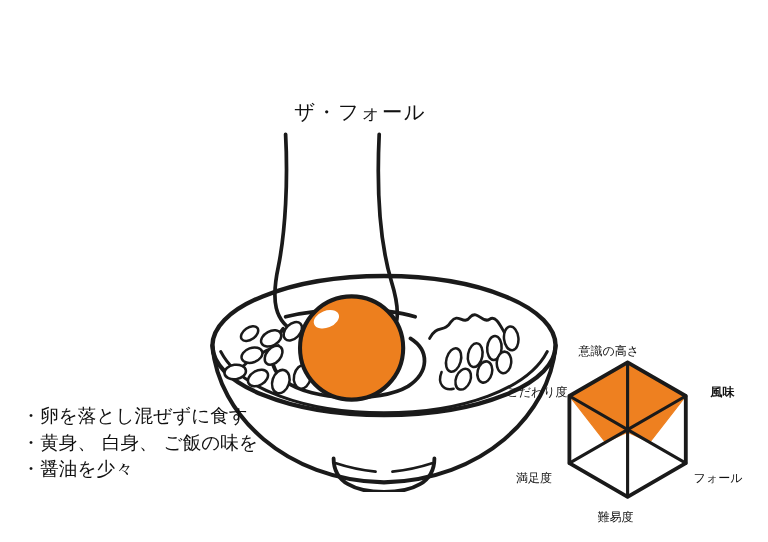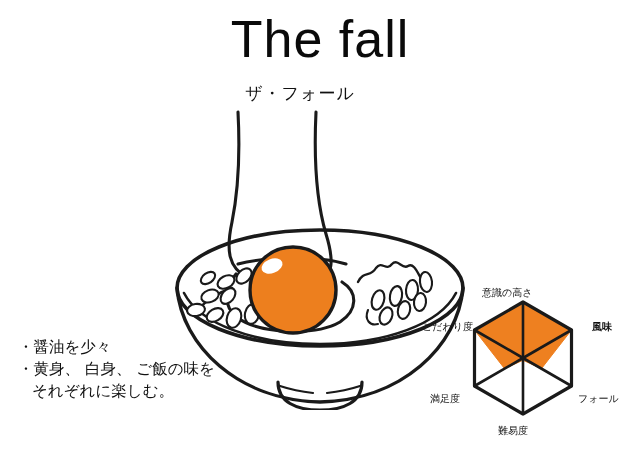--- a/index.html
+++ b/index.html
@@ -87,21 +87,20 @@
   #lbl-lr     { left: 158px; top: 112px; }
   #lbl-bot    { left: 78px;  top: 144px; }
   #lbl-ll     { left: 10px;  top: 112px; text-align: right; }
   #lbl-ul     { left: 2px;   top: 40px; }
 </style>
 </head>
 <body>
 
 <div id="page">
 
-  <div id="title">The fall</div>
   <div id="subtitle">ザ・フォール</div>
 
   <svg id="illustration" viewBox="0 0 400 300">
     <g fill="none" stroke="#1a1a1a" stroke-linecap="round" stroke-linejoin="round">
 
       <path d="M118 2 C 120 40, 118 82, 112 112 C 106 140, 108 158, 128 168" stroke-width="3.1" fill="none"></path>
       <path d="M196 2 C 194 44, 196 90, 206 124 C 214 150, 214 166, 196 176" stroke-width="3.1" fill="none"></path>
 
       <path d="M116 164 C 104 178, 102 196, 118 208 C 140 224, 196 226, 220 212
                C 238 200, 238 182, 222 172" stroke-width="3.1" fill="#ffffff"></path>
@@ -144,23 +143,23 @@
         <ellipse cx="300" cy="192" rx="6" ry="9" transform="rotate(6 300 192)"></ellipse>
         <path d="M248 200 C 244 210, 250 216, 258 214" stroke-width="2.1" fill="none"></path>
       </g>
 
       <circle cx="173" cy="180" r="43" fill="#ed7f1e" stroke="#1a1a1a" stroke-width="3.4"></circle>
       <ellipse cx="152" cy="156" rx="11" ry="7" transform="rotate(-22 152 156)" fill="#ffffff" stroke="none"></ellipse>
     </g>
   </svg>
 
   <div id="bullets">
+    <div class="line">・卵を落とし混ぜずに食す</div>
+    <div class="line">・黄身、 白身、 ご飯の味を</div>
     <div class="line">・醤油を少々</div>
-    <div class="line">・黄身、 白身、 ご飯の味を</div>
-    <div class="line indent">それぞれに楽しむ。</div>
   </div>
 
   <div id="radar">
     <svg viewBox="0 0 220 172" width="220" height="172">
 
       <polygon id="radar-poly" points="103.00,22.00 151.50,50.00 121.43,88.64 103.00,80.24 84.57,88.64 54.50,50.00" fill="#ee8020" stroke="#ee8020" stroke-width="1"></polygon>
 
       <polygon id="radar-hex" points="103.00,22.00 151.50,50.00 151.50,106.00 103.00,134.00 54.50,106.00 54.50,50.00" fill="none" stroke="#1a1a1a" stroke-width="3.2" stroke-linejoin="round"></polygon>
 
       <g id="radar-spokes" stroke="#1a1a1a" stroke-width="2.6" stroke-linecap="round">

